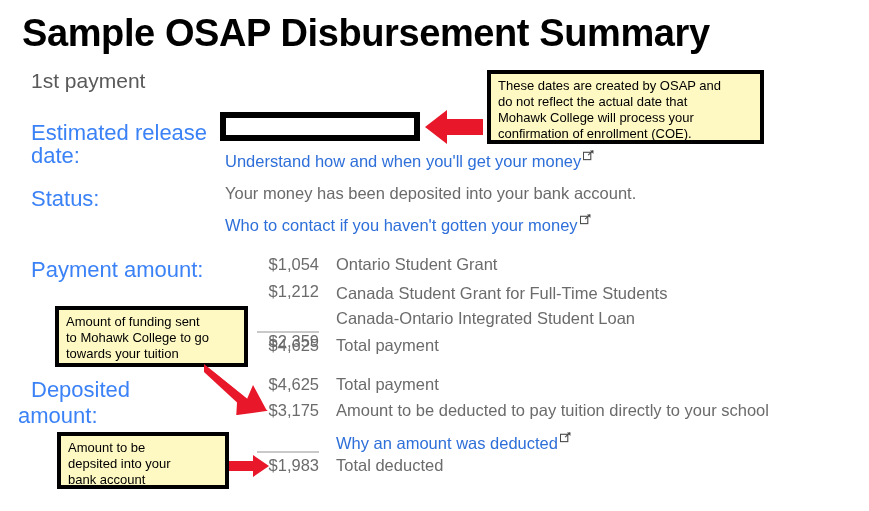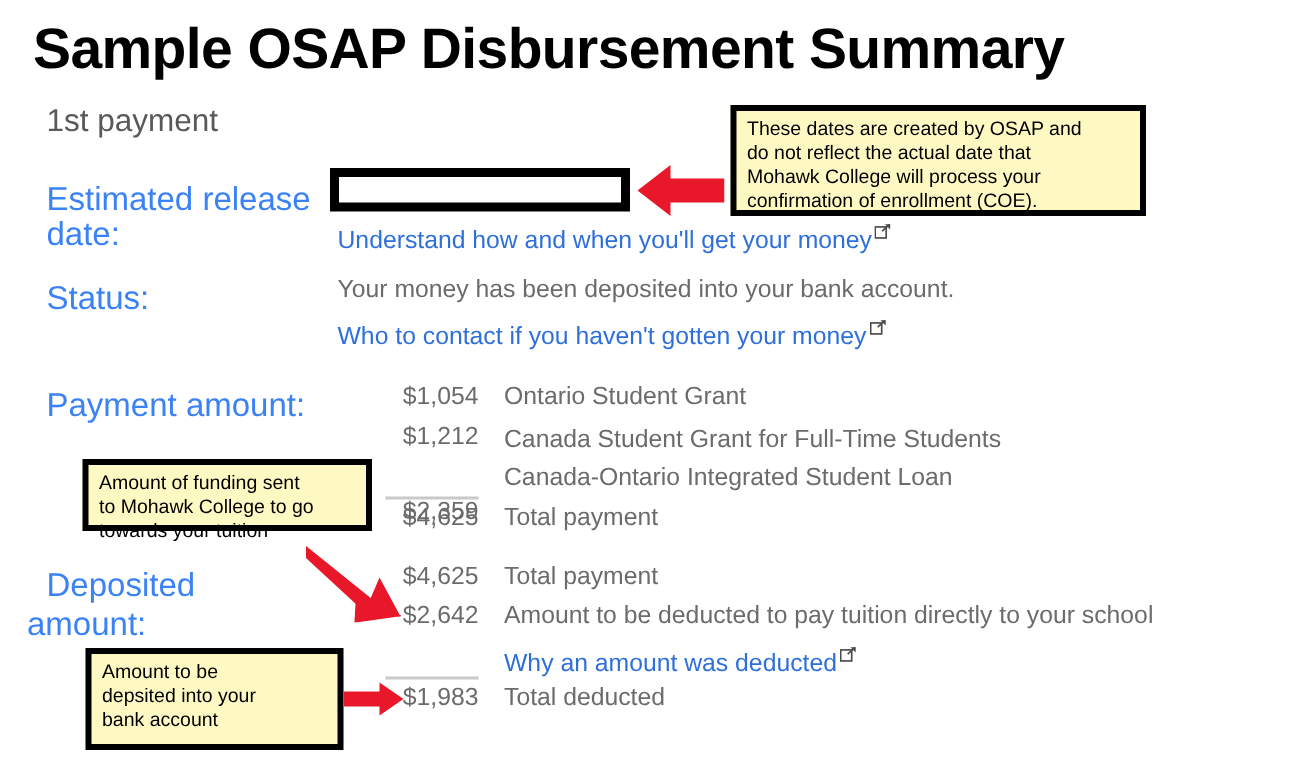--- a/index.html
+++ b/index.html
@@ -179,21 +179,21 @@
 
 <div class="lbl" style="left:31px; top:375px;">Deposited</div>
 <div class="lbl" style="left:18px; top:401px;">amount:</div>
 
 <div>
   <div>
     <div class="amount" style="left:247px; top:375px;">$4,625</div>
     <div class="desc" style="top:375px;">Total payment</div>
   </div>
   <div>
-    <div class="amount" style="left:247px; top:401px;">$2,642</div>
+    <div class="amount" style="left:247px; top:401px;">$3,175</div>
     <div class="desc" style="top:401px;">Amount to be deducted to pay tuition directly to your school</div>
   </div>
 
   <a class="link" style="left:336px; top:427px;">
     <span>Why an amount was deducted</span><span class="ext-icon"><svg viewBox="0 0 12 12" width="11" height="11">
           <rect x="0.5" y="2.5" width="8" height="8" fill="none" stroke="#4a4a4a" stroke-width="1.2"></rect>
           <path d="M5.6 5.6 L11 0.6" stroke="#4a4a4a" stroke-width="1.2" fill="none"></path>
           <path d="M7.6 0.5 L11.4 0.5 L11.4 4.3 Z" fill="#4a4a4a"></path>
         </svg></span>
   </a>
@@ -205,27 +205,27 @@
   </div>
 </div>
 
 <div class="callout thick" style="left:487px; top:70px; width:277px; height:74px;">
   <div>These dates are created by OSAP and</div>
   <div>do not reflect the actual date that</div>
   <div>Mohawk College will process your</div>
   <div>confirmation of enrollment (COE).</div>
 </div>
 
-<div class="callout thick" style="left:55px; top:306px; width:193px; height:48px;">
+<div class="callout thick" style="left:55px; top:306px; width:193px; height:61px;">
   <div>Amount of funding sent</div>
   <div>to Mohawk College to go</div>
   <div>towards your tuition</div>
 </div>
 
-<div class="callout thick" style="left:57px; top:432px; width:172px; height:68px;">
+<div class="callout thick" style="left:57px; top:432px; width:172px; height:57px;">
   <div>Amount to be</div>
   <div>depsited into your</div>
   <div>bank account</div>
 </div>
 
 <div class="arrow" style="left:425px; top:107px;">
   <svg width="58" height="40" viewBox="0 0 58 40">
     <path d="M0 20 L22 3 L22 12 L58 12 L58 28 L22 28 L22 37 Z" fill="#e8182a"></path>
   </svg>
 </div>

